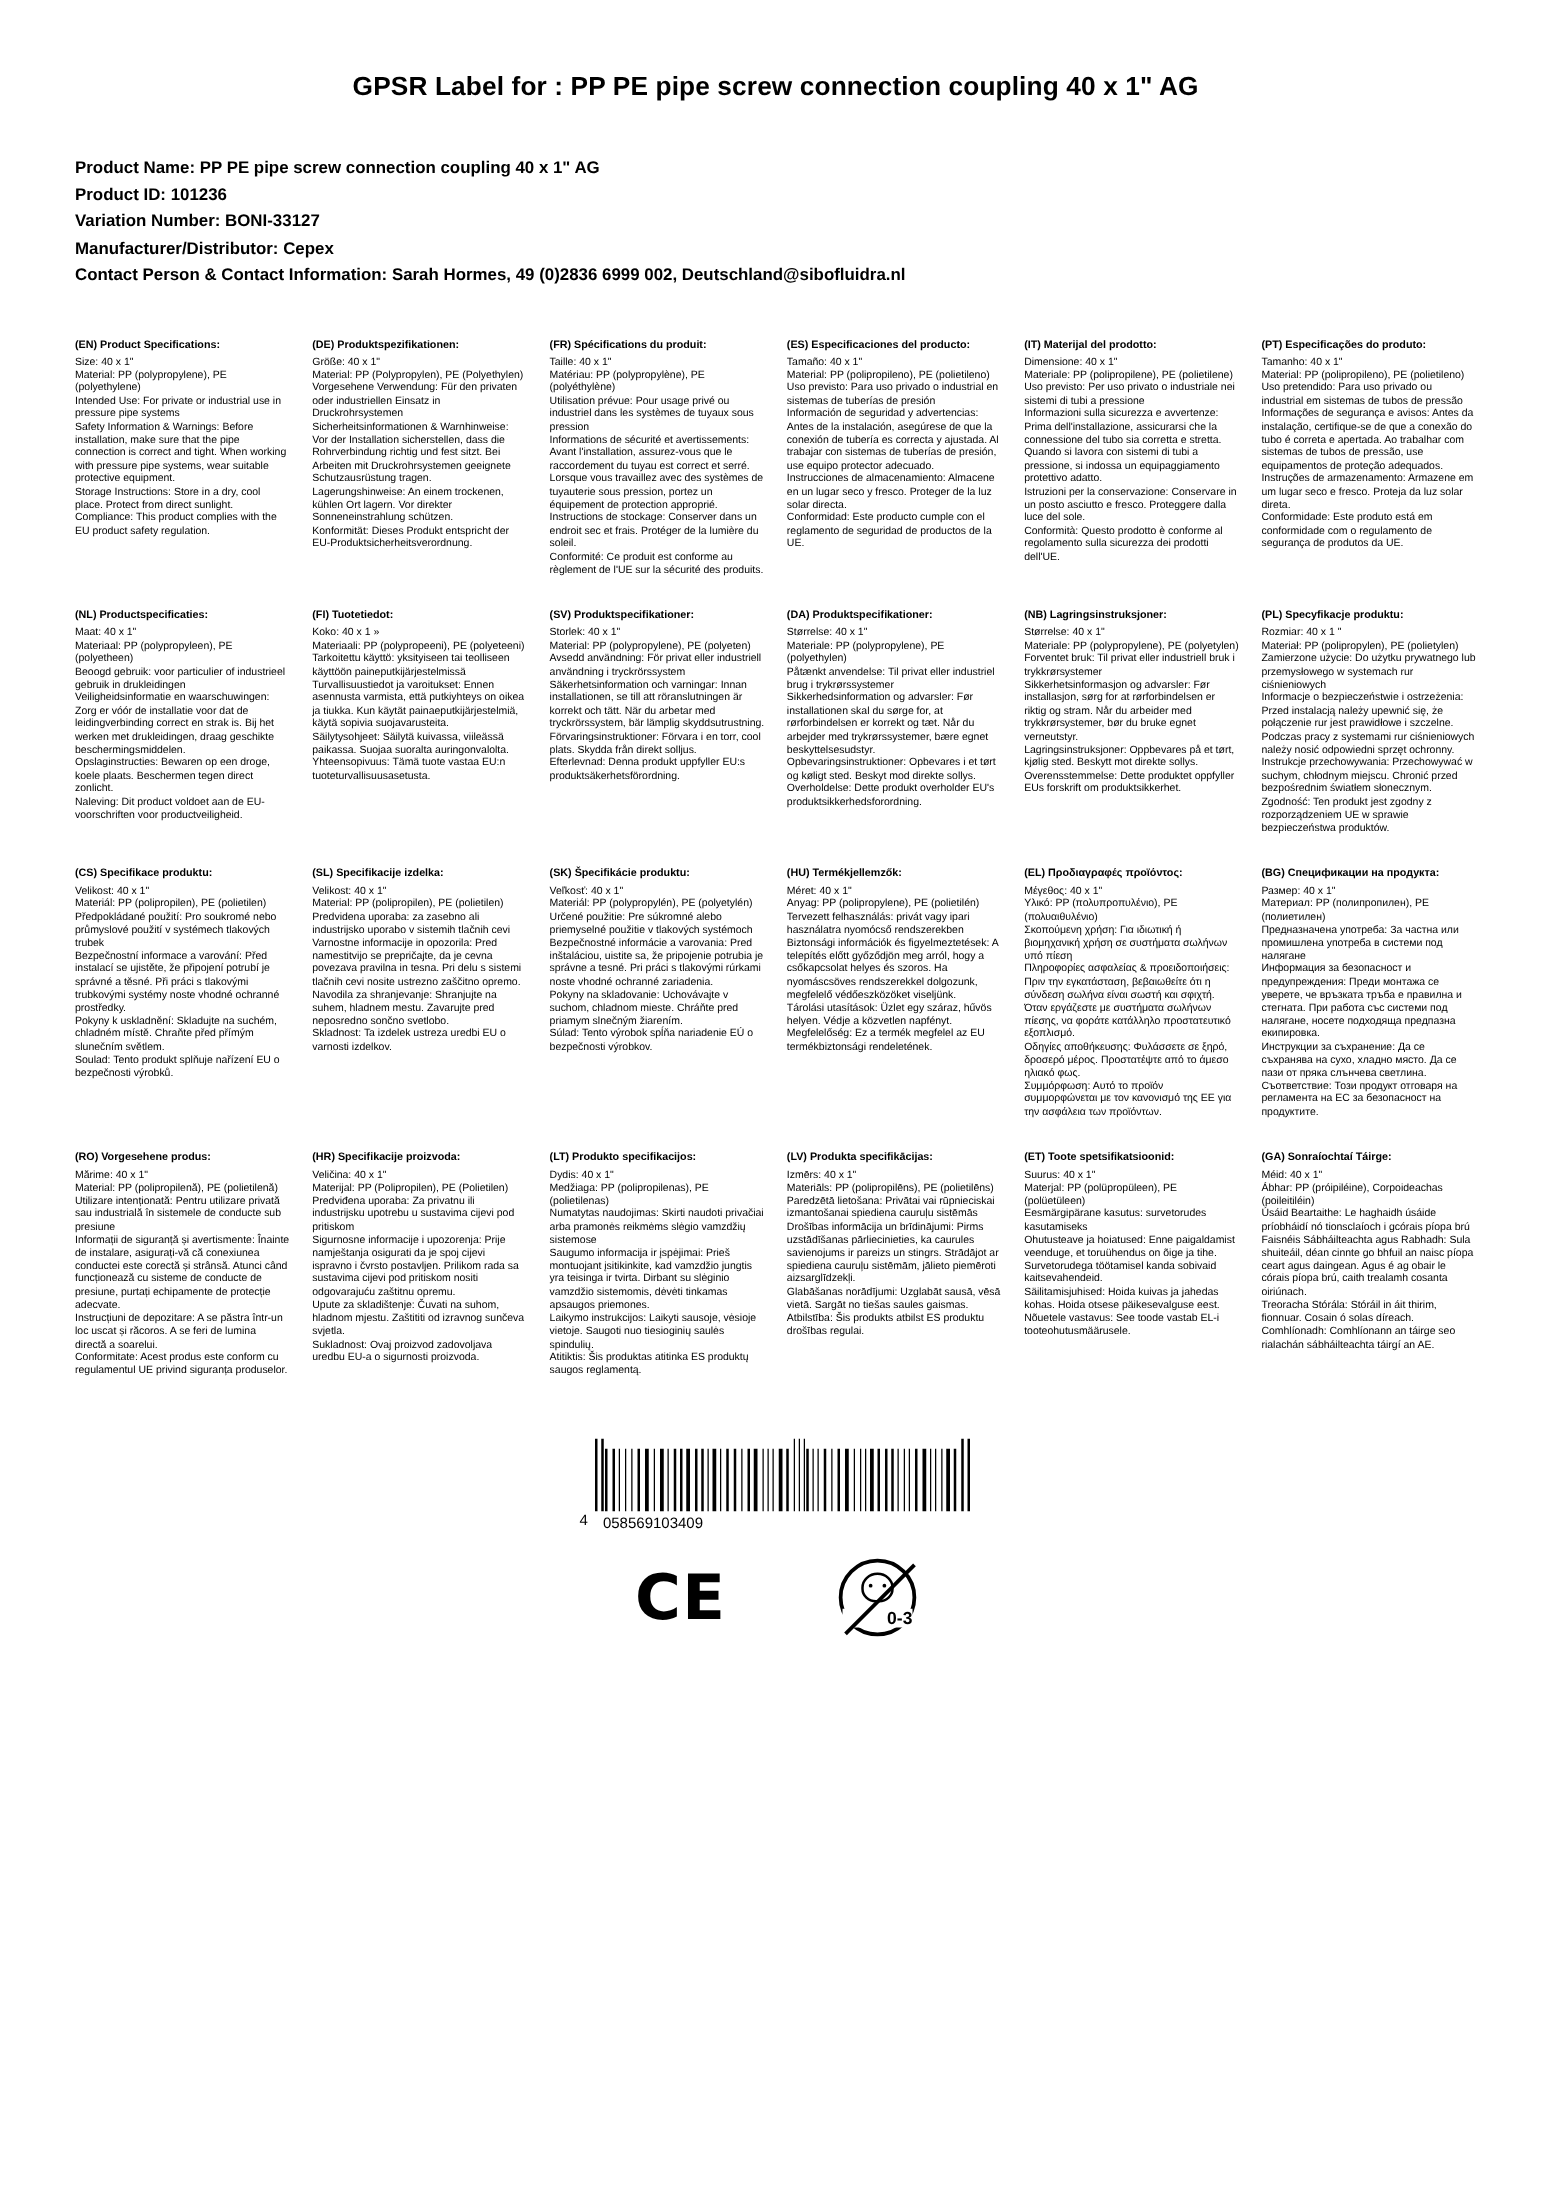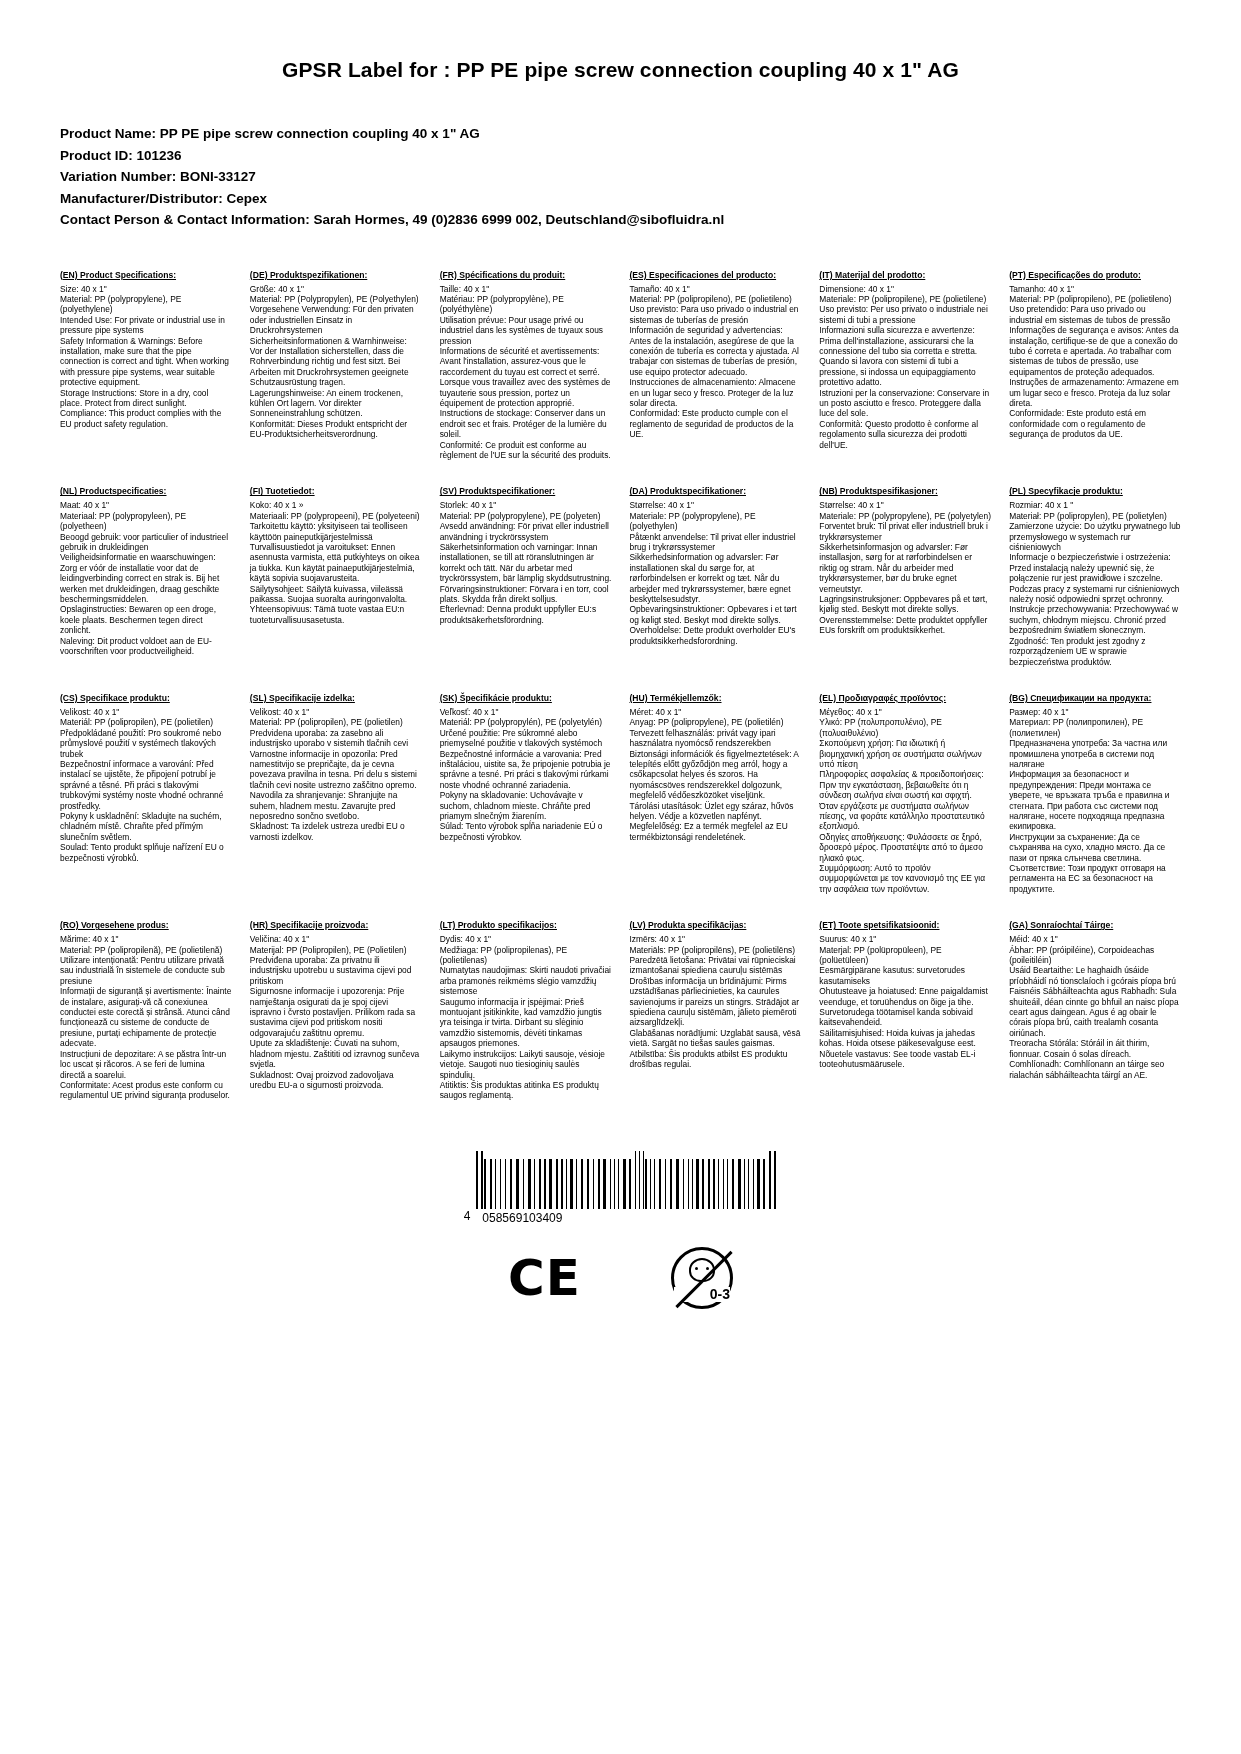--- a/index.html
+++ b/index.html
@@ -54,21 +54,20 @@
     font-size: 8.4px;
     line-height: 10.4px;
     color: #000;
   }
   .cell-title {
     font-weight: bold;
     font-size: 8.6px;
     line-height: 11px;
     margin-bottom: 3px;
     display: block;
-    text-decoration: underline;
   }
   .cell-body {
     white-space: pre-line;
     display: block;
   }
   .footer {
     margin-top: 50px;
     display: flex;
     flex-direction: column;
     align-items: center;
@@ -290,21 +289,21 @@
     <div class="cell">
       <span class="cell-title">(DA) Produktspecifikationer:</span>
       <span class="cell-body">Størrelse: 40 x 1"
 Materiale: PP (polypropylene), PE (polyethylen)
 Påtænkt anvendelse: Til privat eller industriel brug i trykrørssystemer
 Sikkerhedsinformation og advarsler: Før installationen skal du sørge for, at rørforbindelsen er korrekt og tæt. Når du arbejder med trykrørssystemer, bære egnet beskyttelsesudstyr.
 Opbevaringsinstruktioner: Opbevares i et tørt og køligt sted. Beskyt mod direkte sollys.
 Overholdelse: Dette produkt overholder EU's produktsikkerhedsforordning.</span>
     </div>
     <div class="cell">
-      <span class="cell-title">(NB) Produktspesifikasjoner:</span>
+      <span class="cell-title">(NB) Lagringsinstruksjoner:</span>
       <span class="cell-body">Størrelse: 40 x 1"
 Materiale: PP (polypropylene), PE (polyetylen)
 Forventet bruk: Til privat eller industriell bruk i trykkrørsystemer
 Sikkerhetsinformasjon og advarsler: Før installasjon, sørg for at rørforbindelsen er riktig og stram. Når du arbeider med trykkrørsystemer, bør du bruke egnet verneutstyr.
 Lagringsinstruksjoner: Oppbevares på et tørt, kjølig sted. Beskytt mot direkte sollys.
 Overensstemmelse: Dette produktet oppfyller EUs forskrift om produktsikkerhet.</span>
     </div>
     <div class="cell">
       <span class="cell-title">(PL) Specyfikacje produktu:</span>
       <span class="cell-body">Rozmiar: 40 x 1 "

